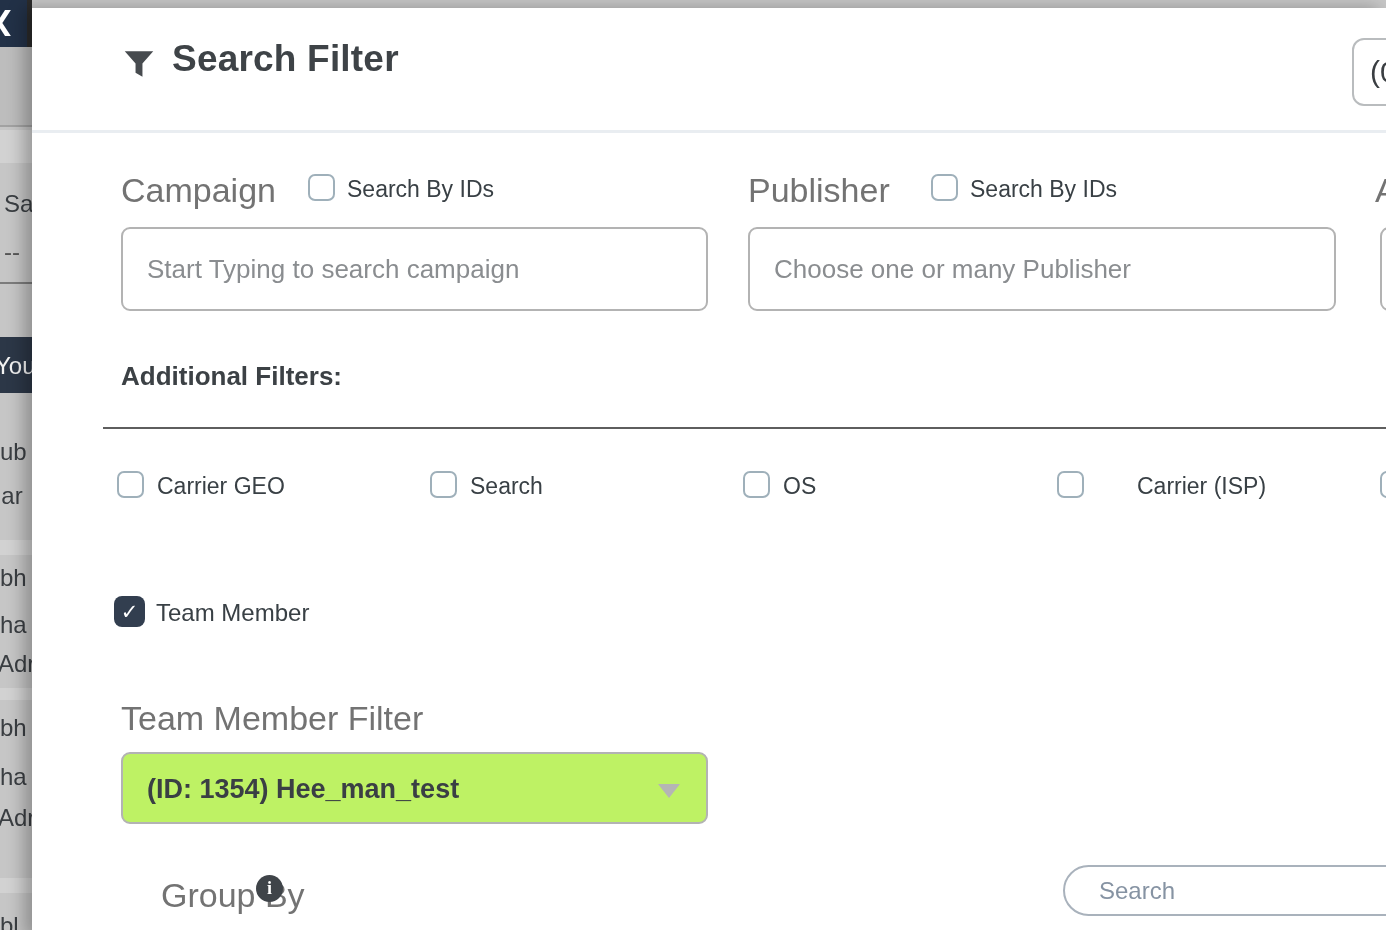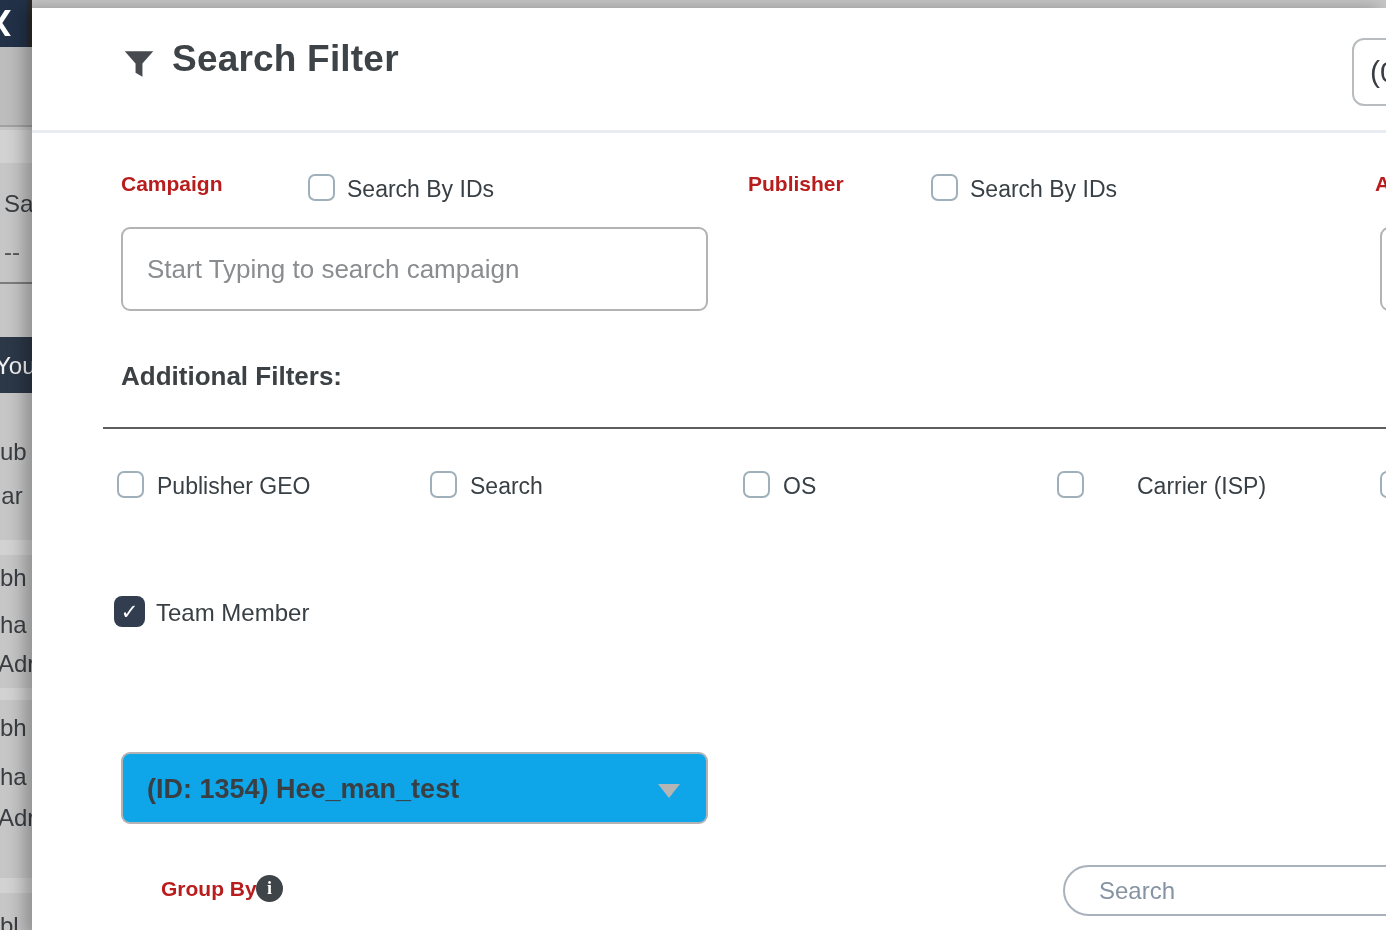--- a/index.html
+++ b/index.html
@@ -54,21 +54,21 @@
     font-size: 37px; font-weight: 600; color: #3e4347; letter-spacing: 0.2px;
   }
   .tz-button {
     position: absolute; left: 1320px; top: 30px; width: 140px; height: 68px;
     border: 2px solid #b9bcbe; border-radius: 12px; background: #fff;
     font-size: 30px; color: #3a3e42; text-align: left;
     padding-left: 16px; line-height: 64px; overflow: hidden; white-space: nowrap;
   }
 
   .field-label {
-    position: absolute; font-size: 21px; font-weight: 700; color: #b91c1c; line-height: 1;
+    position: absolute; font-size: 34px; font-weight: 400; color: #737373; line-height: 1;
   }
   .cb {
     position: absolute; width: 27px; height: 27px;
     border: 2px solid #9fb0ba; border-radius: 7px; background: #fff;
   }
   .cb-label {
     position: absolute; font-size: 23px; font-weight: 500; color: #394045; line-height: 27px;
     white-space: nowrap;
   }
   .text-input {
@@ -86,21 +86,21 @@
   }
 
   .cb-checked {
     position: absolute; width: 31px; height: 31px; border-radius: 8px;
     background: #323e4f; color: #fff; text-align: center;
     font-size: 21px; font-weight: 700; line-height: 31px;
   }
 
   .select-box {
     position: absolute; left: 89px; top: 744px; width: 587px; height: 72px;
-    border: 2px solid #b3b3b3; border-radius: 9px; background: #0ea5e9;
+    border: 2px solid #b3b3b3; border-radius: 9px; background: #bef264;
   }
   .select-value {
     position: absolute; left: 24px; top: 0; line-height: 70px;
     font-size: 27px; font-weight: 600; color: #3a3f44; white-space: nowrap;
   }
   .select-caret {
     position: absolute; right: 26px; top: 30px; width: 0; height: 0;
     border-left: 11px solid transparent; border-right: 11px solid transparent;
     border-top: 14px solid #b5b5b5;
   }
@@ -168,46 +168,48 @@
     <div class="modal-header-divider"></div>
 
     <div class="field-label" style="left:89px; top:165px;">Campaign</div>
     <div class="cb" style="left:276px; top:166px;"></div>
     <div class="cb-label" style="left:315px; top:168px;">Search By IDs</div>
     <input class="text-input" style="left: 89px; top: 219px; width: 587px;" placeholder="Start Typing to search campaign">
 
     <div class="field-label" style="left:716px; top:165px;">Publisher</div>
     <div class="cb" style="left:899px; top:166px;"></div>
     <div class="cb-label" style="left:938px; top:168px;">Search By IDs</div>
+    <input class="text-input" style="left: 716px; top: 219px; width: 588px;" placeholder="Choose one or many Publisher">
 
     <div class="field-label" style="left:1343px; top:165px;">A</div>
     <input class="text-input" style="left: 1348px; top: 219px; width: 120px;">
 
     <div class="section-heading" style="left:89px; top:355px;">Additional Filters:</div>
     <div class="dark-divider"></div>
 
     <div class="cb" style="left:85px; top:463px;"></div>
-    <div class="cb-label" style="left:125px; top:465px;">Publisher GEO</div>
+    <div class="cb-label" style="left:125px; top:465px;">Carrier GEO</div>
 
     <div class="cb" style="left:398px; top:463px;"></div>
     <div class="cb-label" style="left:438px; top:465px;">Search</div>
 
     <div class="cb" style="left:711px; top:463px;"></div>
     <div class="cb-label" style="left:751px; top:465px;">OS</div>
 
     <div class="cb" style="left:1025px; top:463px;"></div>
     <div class="cb-label" style="left:1065px; top:465px;margin-left:40px;">Carrier (ISP)</div>
 
     <div class="cb" style="left:1348px; top:463px;"></div>
 
     <div class="cb-checked" style="left:82px; top:588px;">
       <span>✓</span>
     </div>
     <div class="cb-label" style="left:124px; top:591px; font-size:24px;">Team Member</div>
 
+    <div class="field-label" style="left:89px; top:693px;">Team Member Filter</div>
     <div class="select-box">
       <div class="select-value">(ID: 1354) Hee_man_test</div>
       <div class="select-caret"></div>
     </div>
 
     <div class="field-label" style="left:89px; top:870px;margin-left:40px;">Group By</div>
     <div class="info-icon">i</div>
 
     <input class="search-pill" placeholder="Search" style="">
 

